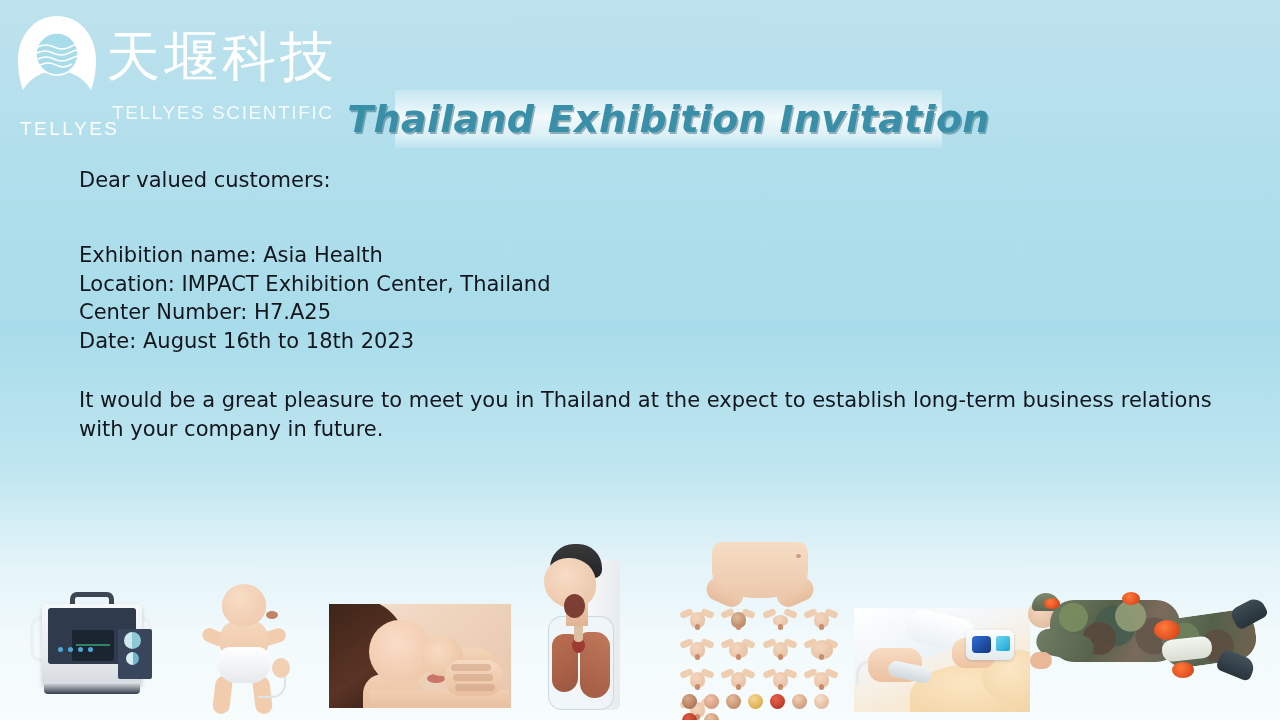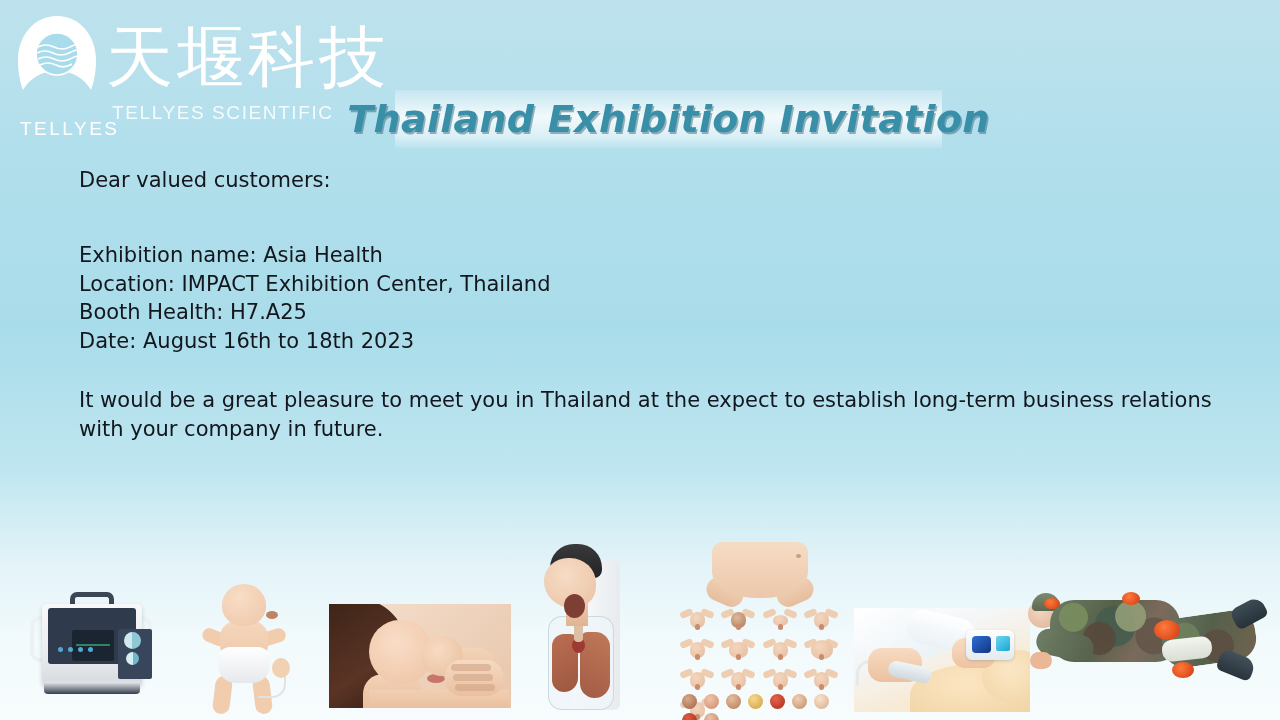--- a/index.html
+++ b/index.html
@@ -51,21 +51,21 @@
     font-size: 19px;
     letter-spacing: 2.5px;
     color: #ffffff;
     font-family: "Liberation Sans", sans-serif;
     font-weight: 400;
   }
   #logo-cn {
     position: absolute;
     left: 98px;
     top: 14px;
-    font-size: 67px;
+    font-size: 54px;
     line-height: 58px;
     color: #ffffff;
     letter-spacing: 4px;
     font-family: "DejaVu Sans", sans-serif;
     font-weight: 400;
     white-space: nowrap;
     text-align: right;
   }
   #logo-sub-en {
     position: absolute;
@@ -376,21 +376,21 @@
     <div id="title-text">Thailand Exhibition Invitation</div>
   </div>
 
   <div id="body-copy">
     <p class="para">Dear valued customers:</p>
     <div class="gap-sm"></div>
     <div class="gap-md"></div>
 
     <div class="detail-line"><span>Exhibition name: </span><b>Asia Health</b></div>
     <div class="detail-line"><span>Location: </span><b>IMPACT Exhibition Center, Thailand</b></div>
-    <div class="detail-line"><span>Booth Health: </span><b>H7.A25</b></div>
+    <div class="detail-line"><span>Center Number: </span><b>H7.A25</b></div>
     <div class="detail-line"><span>Date: </span><b>August 16th to 18th 2023</b></div>
 
     <div class="gap-md"></div>
     <p class="para">It would be a great pleasure to meet you in Thailand at the expect to establish long-term business relations with your company in future.</p>
   </div>
 
   <div id="product-strip">
 
     <div class="product" id="prod-monitor">
       <div class="mon-cable-l"></div>

